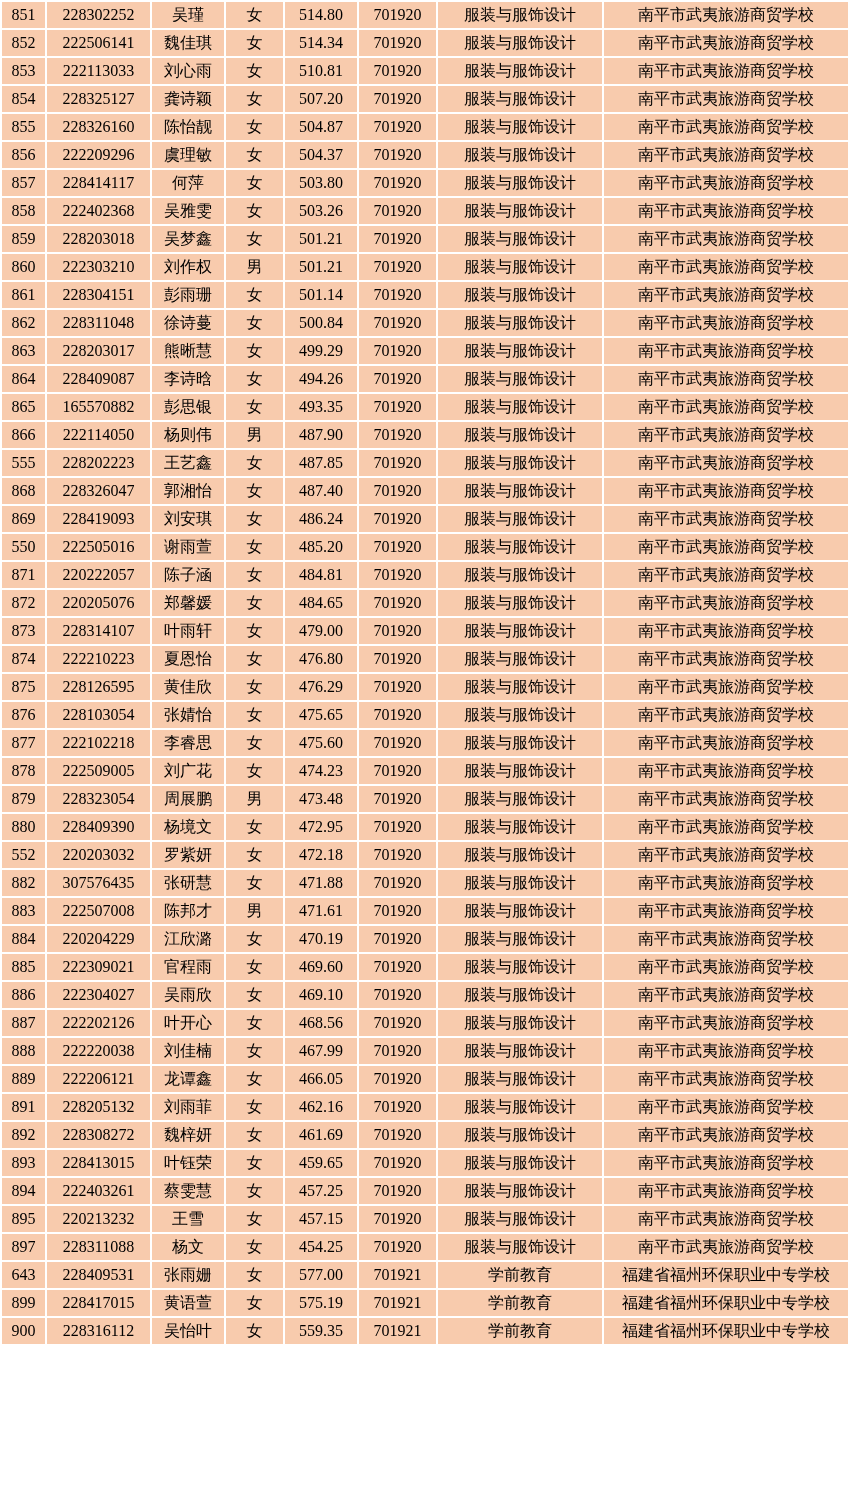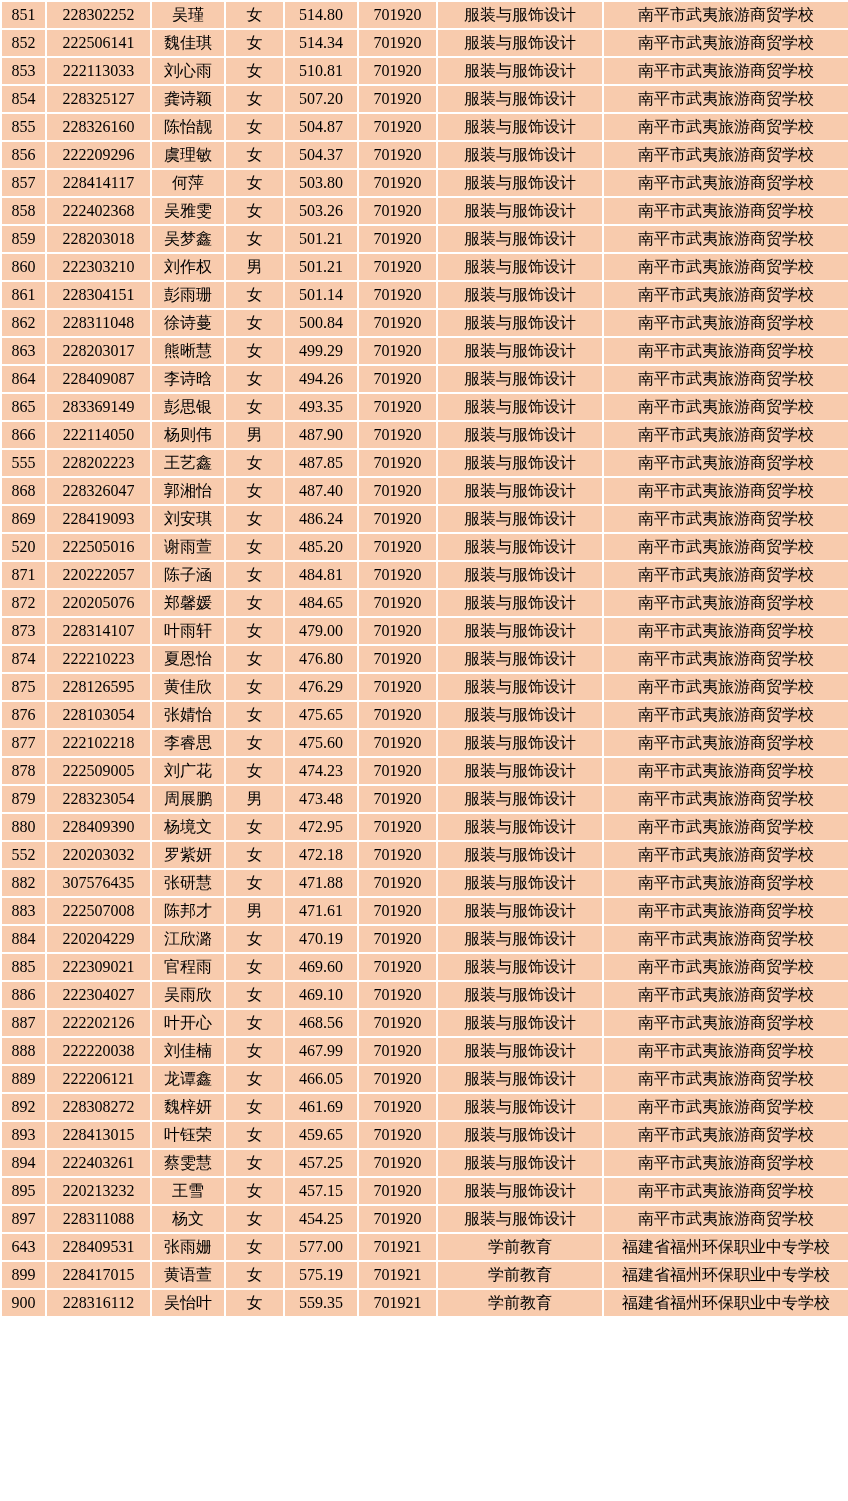--- a/index.html
+++ b/index.html
@@ -180,21 +180,21 @@
         <td>228409087</td>
         <td>李诗晗</td>
         <td>女</td>
         <td>494.26</td>
         <td>701920</td>
         <td>服装与服饰设计</td>
         <td>南平市武夷旅游商贸学校</td>
       </tr>
       <tr>
         <td>865</td>
-        <td>283369149</td>
+        <td>165570882</td>
         <td>彭思银</td>
         <td>女</td>
         <td>493.35</td>
         <td>701920</td>
         <td>服装与服饰设计</td>
         <td>南平市武夷旅游商贸学校</td>
       </tr>
       <tr>
         <td>866</td>
         <td>222114050</td>
@@ -229,21 +229,21 @@
         <td>869</td>
         <td>228419093</td>
         <td>刘安琪</td>
         <td>女</td>
         <td>486.24</td>
         <td>701920</td>
         <td>服装与服饰设计</td>
         <td>南平市武夷旅游商贸学校</td>
       </tr>
       <tr>
-        <td>520</td>
+        <td>550</td>
         <td>222505016</td>
         <td>谢雨萱</td>
         <td>女</td>
         <td>485.20</td>
         <td>701920</td>
         <td>服装与服饰设计</td>
         <td>南平市武夷旅游商贸学校</td>
       </tr>
       <tr>
         <td>871</td>
@@ -429,20 +429,30 @@
         <td>889</td>
         <td>222206121</td>
         <td>龙谭鑫</td>
         <td>女</td>
         <td>466.05</td>
         <td>701920</td>
         <td>服装与服饰设计</td>
         <td>南平市武夷旅游商贸学校</td>
       </tr>
       <tr>
+        <td>891</td>
+        <td>228205132</td>
+        <td>刘雨菲</td>
+        <td>女</td>
+        <td>462.16</td>
+        <td>701920</td>
+        <td>服装与服饰设计</td>
+        <td>南平市武夷旅游商贸学校</td>
+      </tr>
+      <tr>
         <td>892</td>
         <td>228308272</td>
         <td>魏梓妍</td>
         <td>女</td>
         <td>461.69</td>
         <td>701920</td>
         <td>服装与服饰设计</td>
         <td>南平市武夷旅游商贸学校</td>
       </tr>
       <tr>

